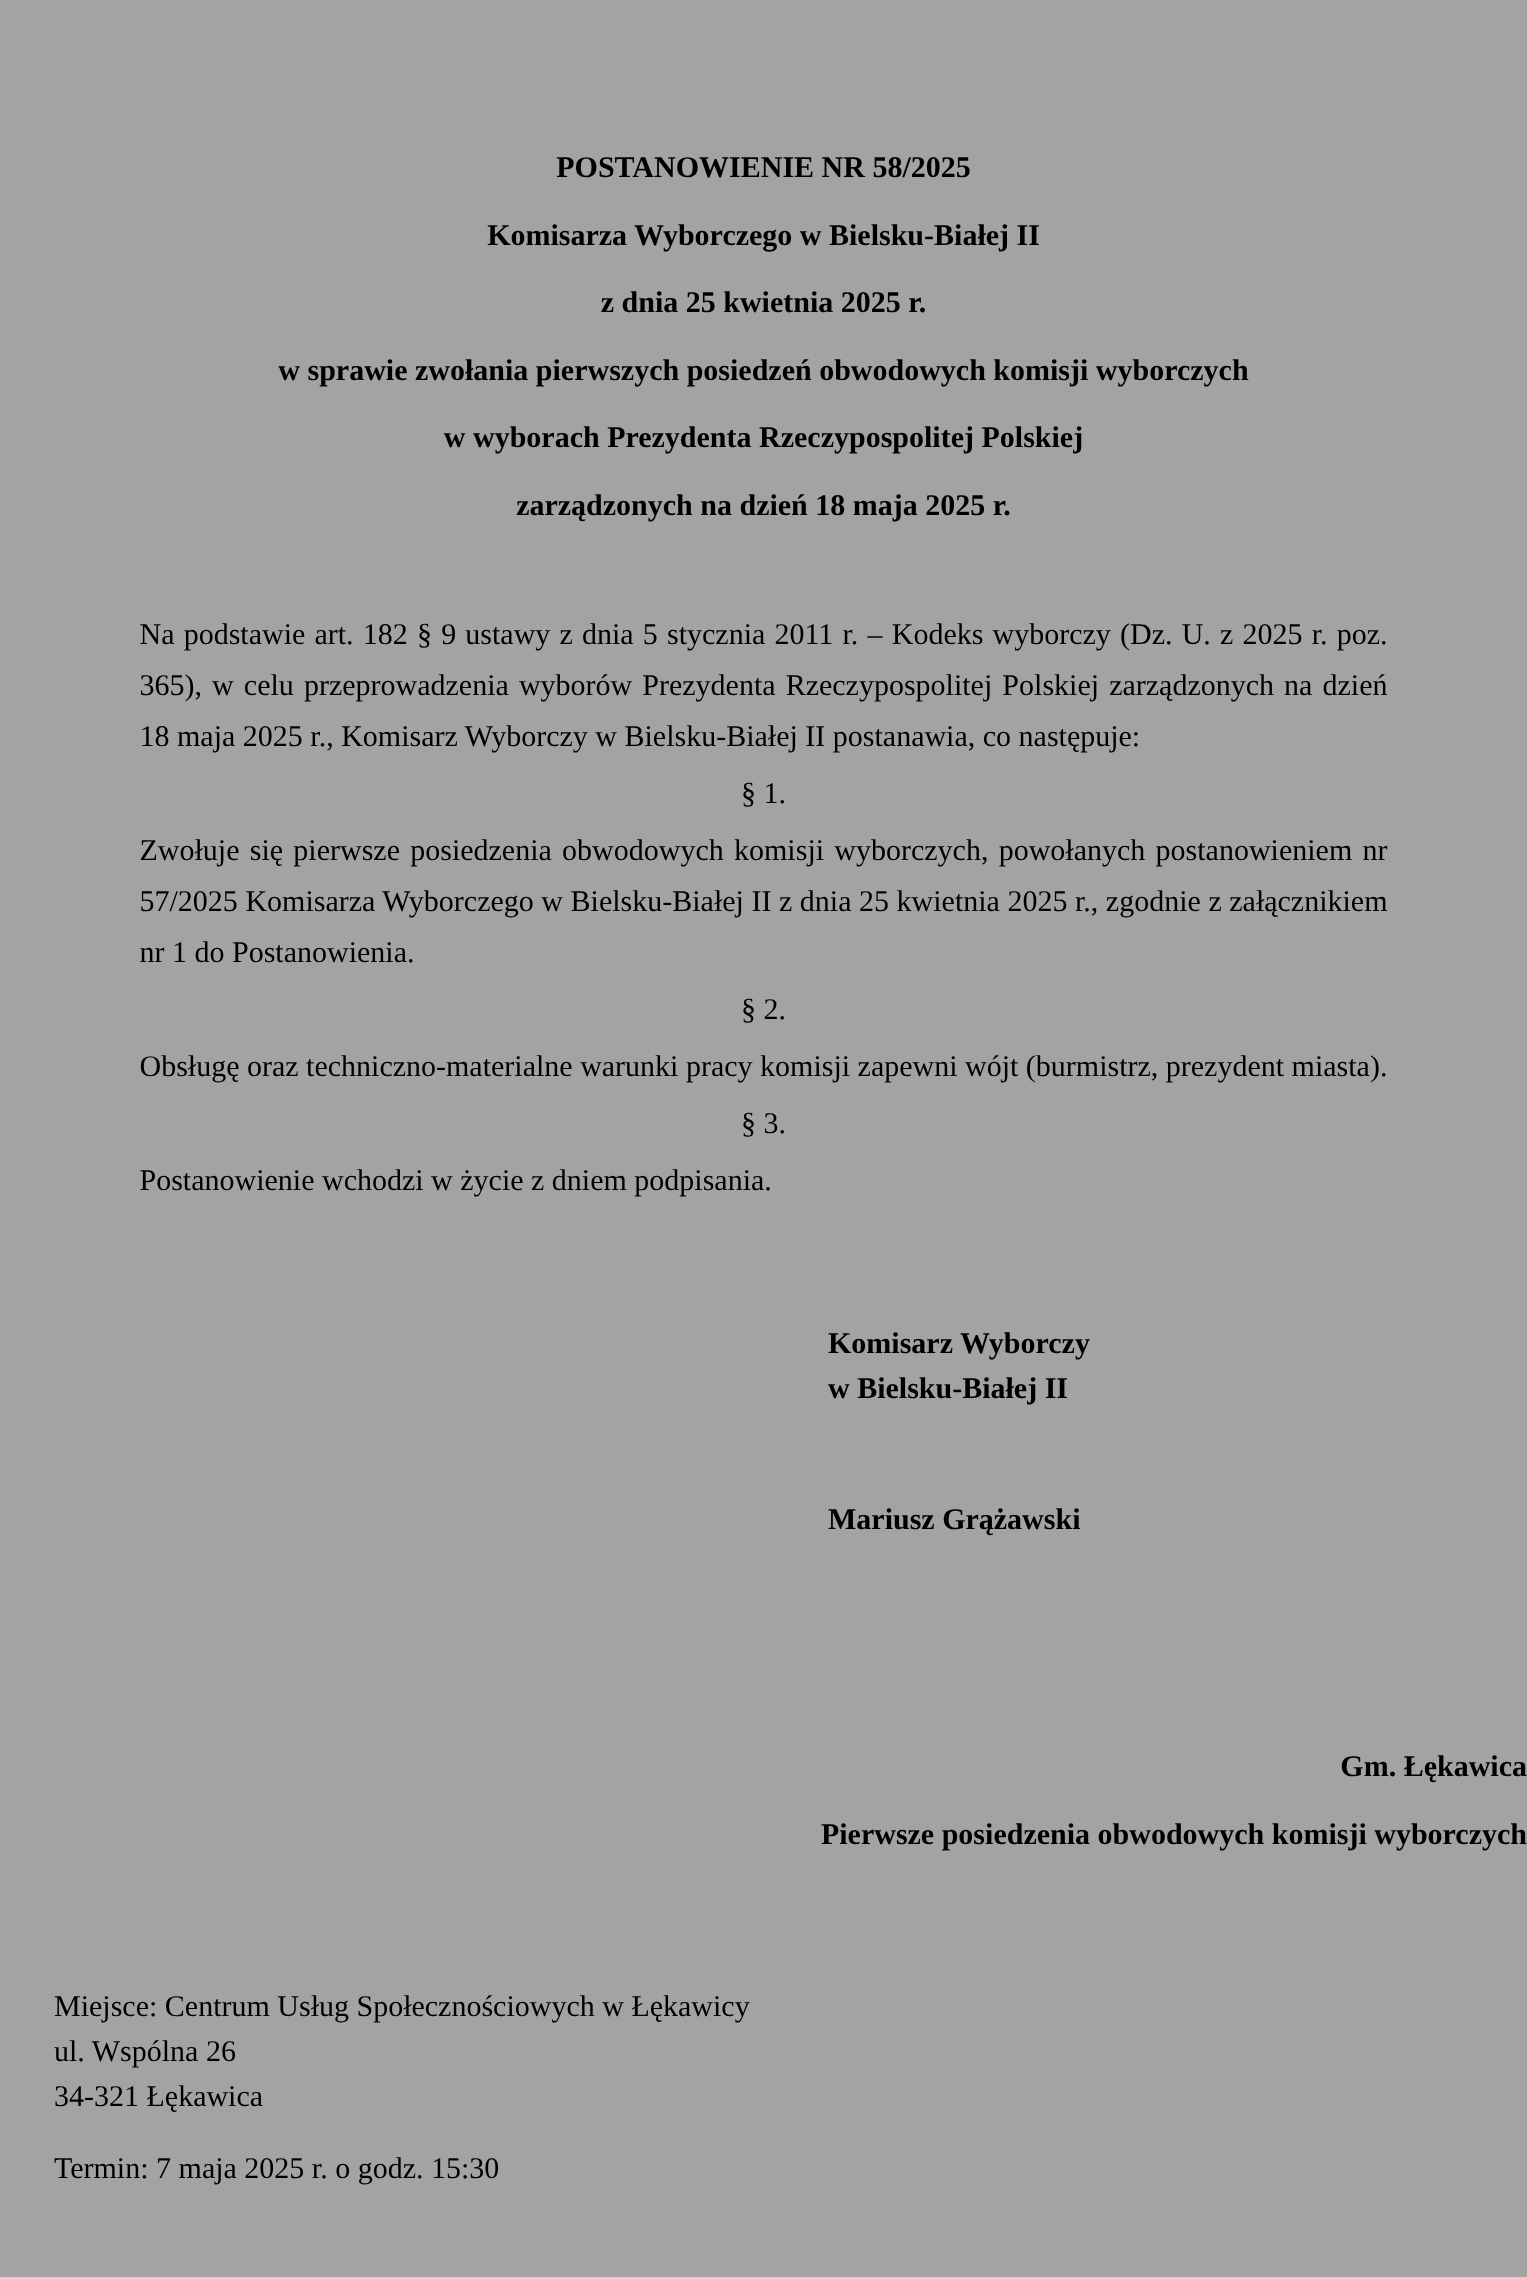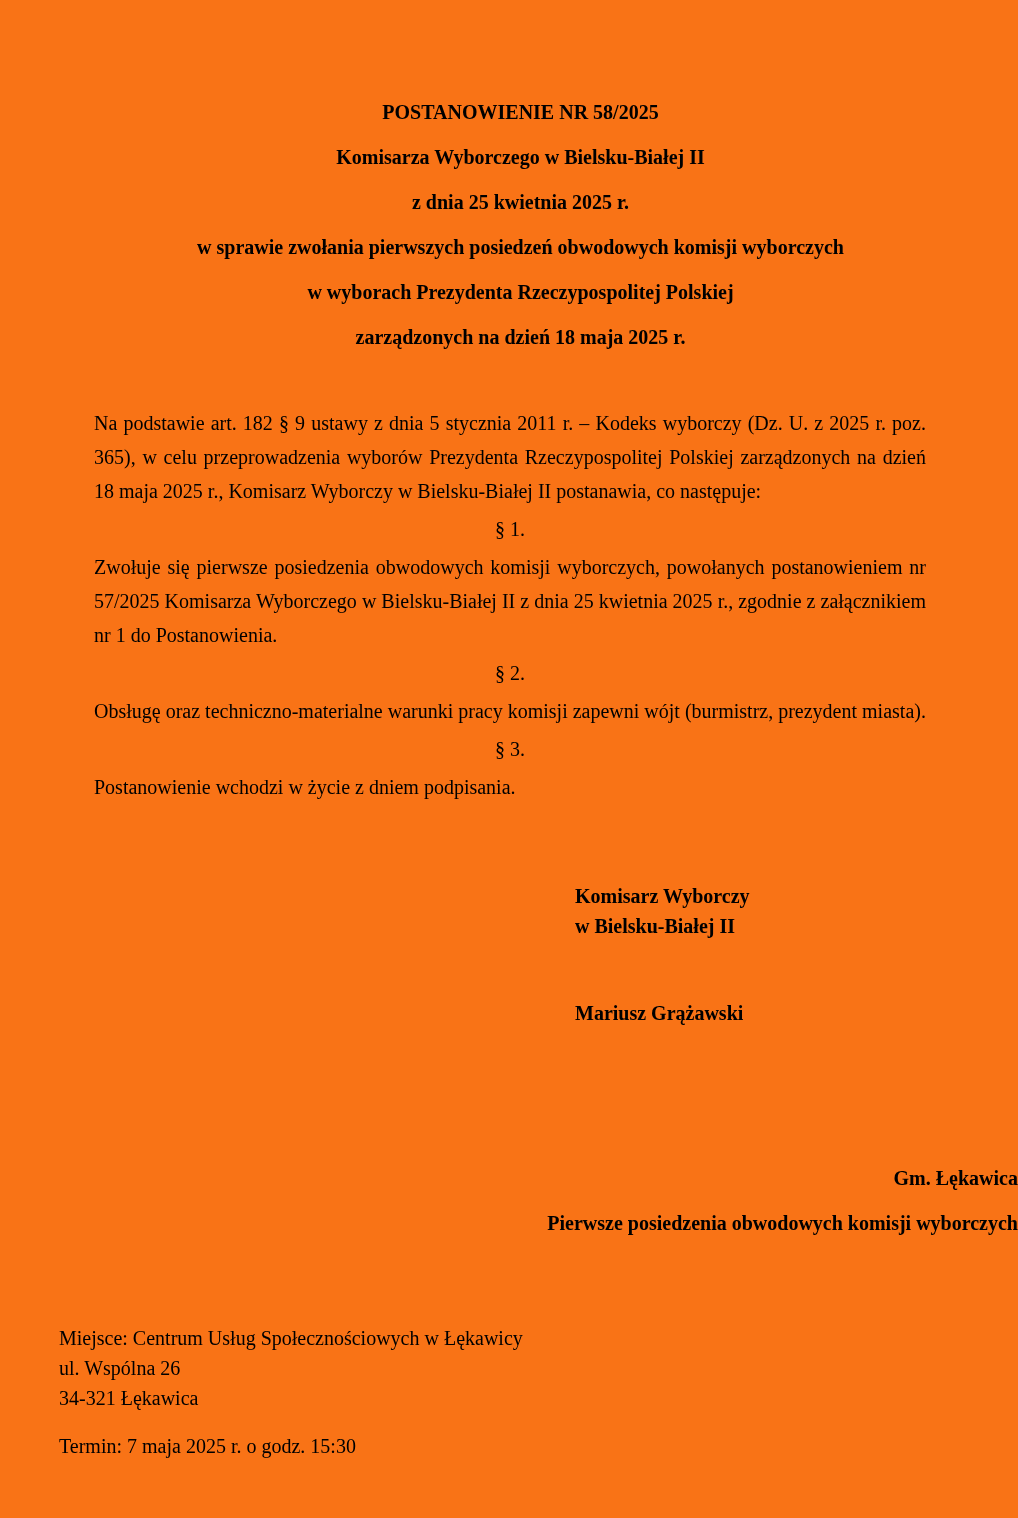--- a/index.html
+++ b/index.html
@@ -4,37 +4,36 @@
 <style>
   html, body {
     margin: 0;
     padding: 0;
     background: #ffffff;
   }
   .page {
     position: relative;
     width: 1018px;
     height: 1518px;
-    background: #f97316;
+    background: #a3a3a3;
     color: #000000;
     font-family: "Liberation Serif", "DejaVu Serif", serif;
     overflow: hidden;
     box-sizing: border-box;
-    padding-left: 23px;
   }
   .title-block {
     margin-top: 90px;
     text-align: center;
     font-weight: bold;
     font-size: 20px;
     line-height: 45px;
   }
   .body-col {
     width: 832px;
-    margin-left: 71px;
+    margin-left: 93px;
     margin-right: 93px;
     font-size: 20px;
     line-height: 34px;
   }
   .preamble {
     margin: 46px 0 0 0;
     text-align: justify;
   }
   .section-heading {
     margin: 4px 0;

